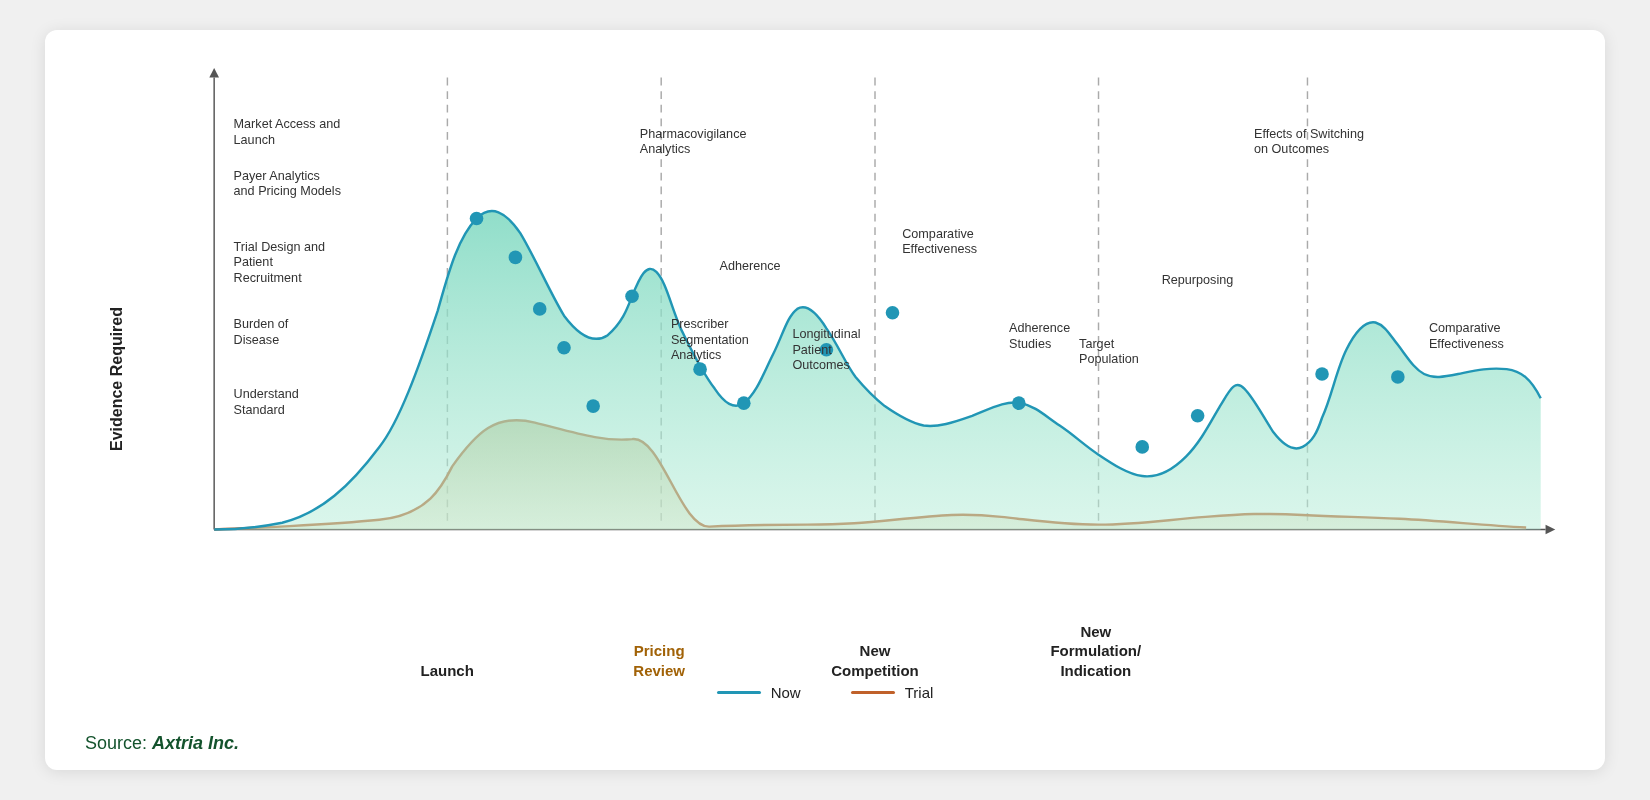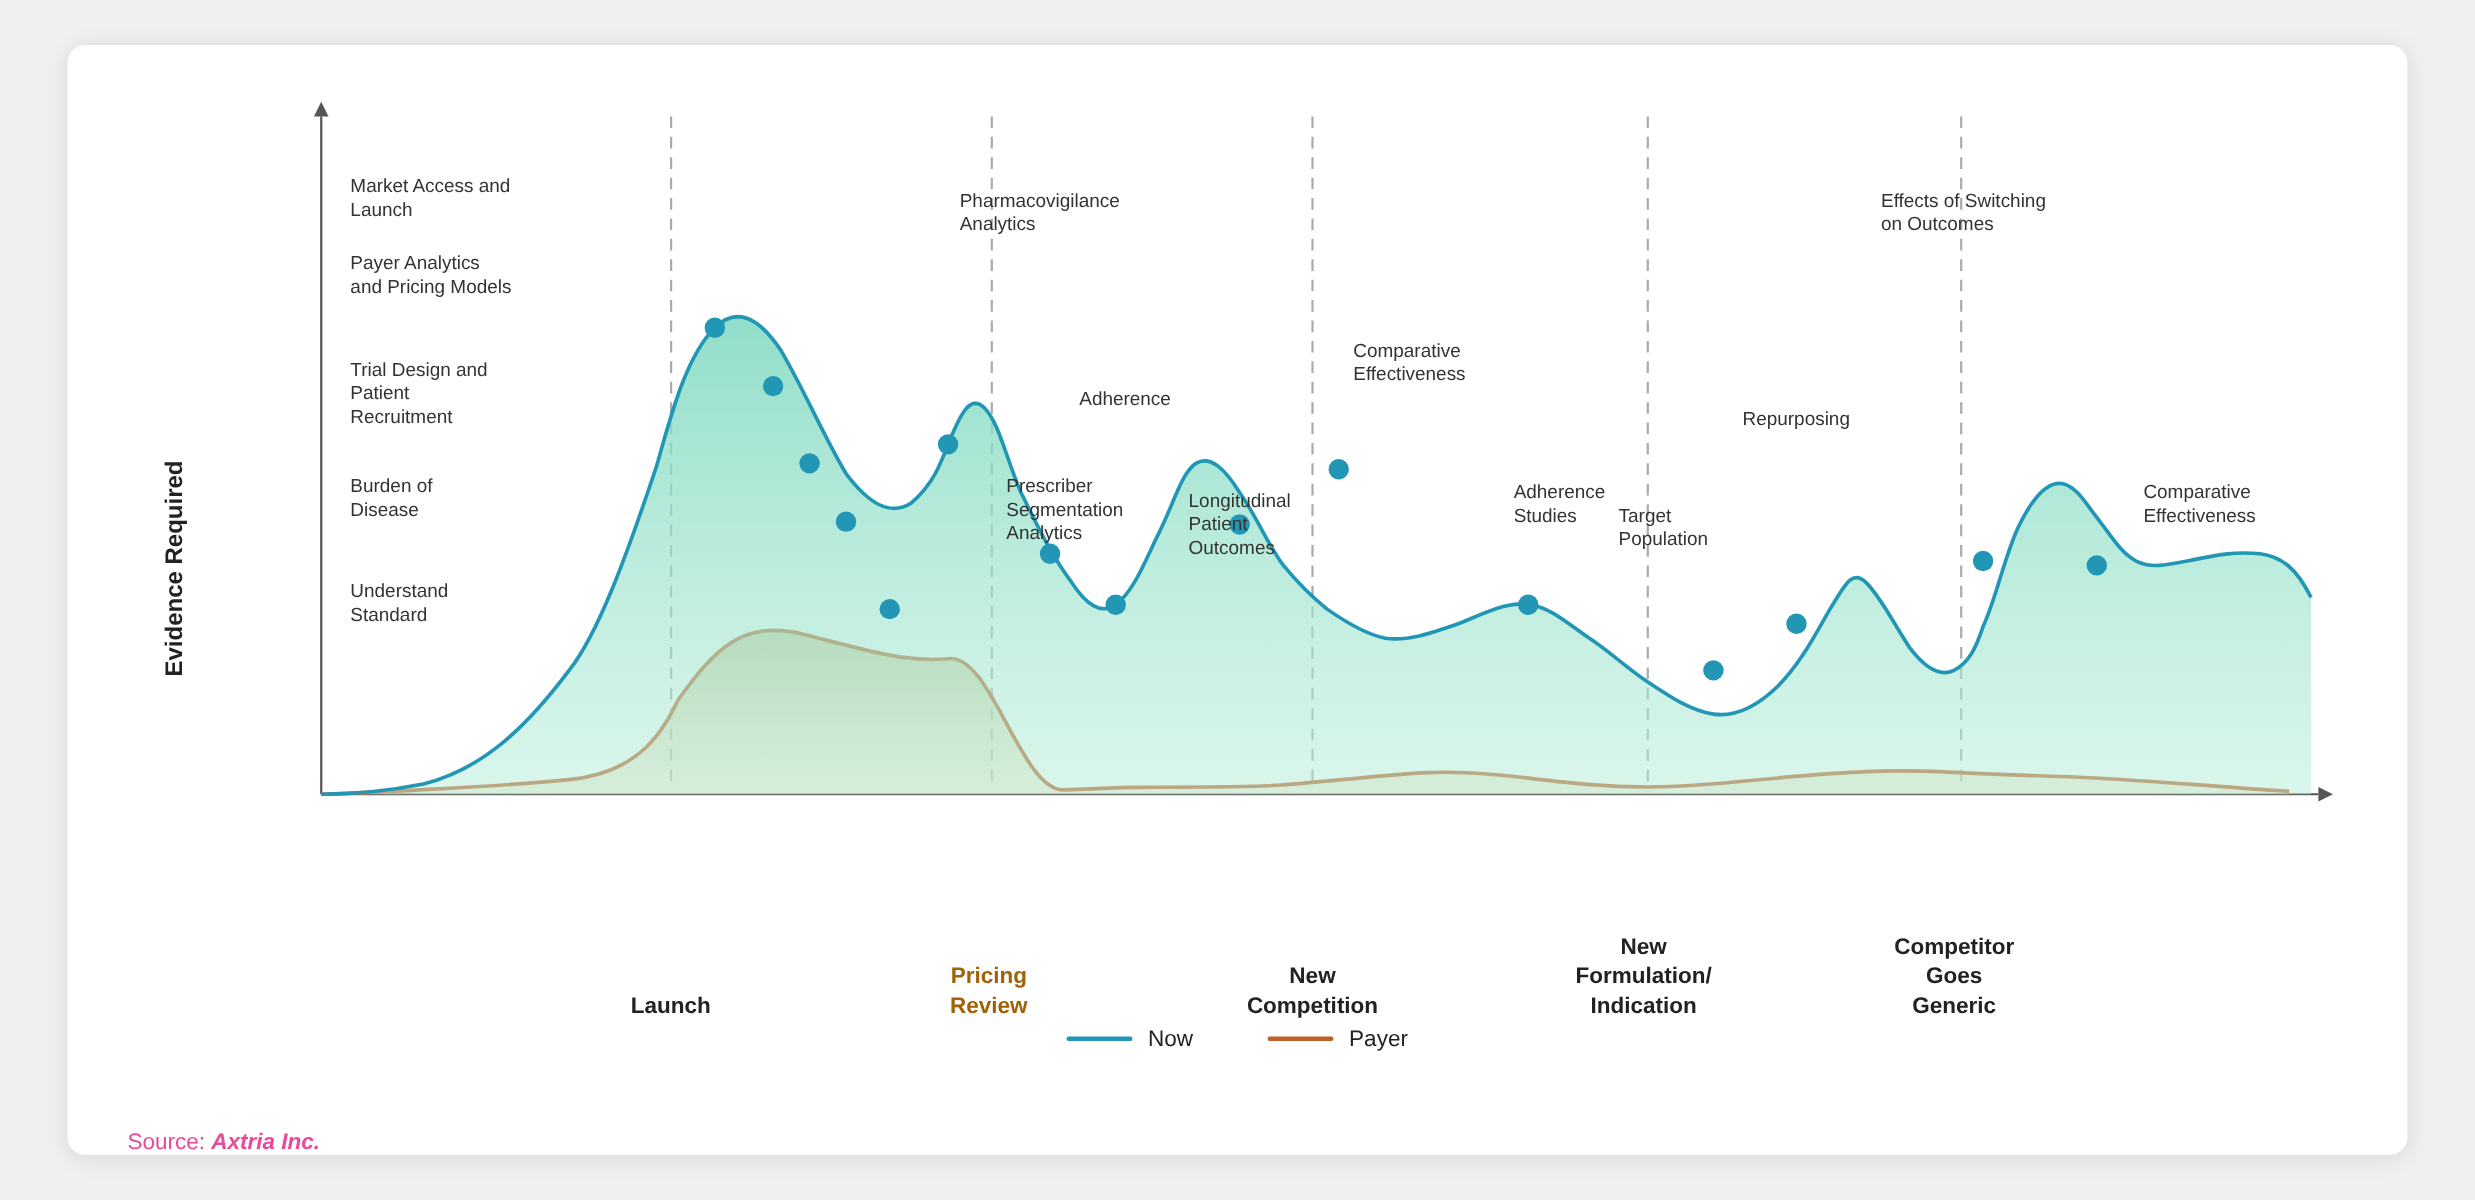--- a/index.html
+++ b/index.html
@@ -54,24 +54,24 @@
     }
     .legend-line {
       width: 44px;
       height: 3px;
       border-radius: 2px;
     }
     .legend-line-now { background: #2196b5; }
     .legend-line-past { background: #c0612a; }
     .source-text {
       position: absolute;
-      bottom: 0;
+      bottom: 16px;
       left: 40px;
-      font-size: 15px;
-      color: #ec4899;
+      font-size: 18px;
+      color: #14532d;
     }
     .source-text em {
       font-style: italic;
       font-weight: 600;
     }
     .annotation-label {
       font-size: 13px;
       fill: #333;
       font-family: Arial, sans-serif;
     }
@@ -313,34 +313,31 @@
       </div>
 
       <div style="position:absolute; left:calc(50% - 55px); bottom:0; width:110px; text-align:center; font-size:15px; font-weight:700; color:#222; line-height:1.3;">
         New<br>Competition
       </div>
 
       <div style="position:absolute; left:calc(66% - 65px); bottom:0; width:130px; text-align:center; font-size:15px; font-weight:700; color:#222; line-height:1.3;">
         New<br>Formulation/<br>Indication
       </div>
 
-      <div style="position:absolute; left:calc(81% - 65px); bottom:0; width:130px; text-align:center; font-size:15px; font-weight:700; color:#222; line-height:1.3;">
-        Competitor<br>Goes<br>Generic
-      </div>
     </div>
 
   </div>
 
   <div class="legend-area" style="margin-top:4px;">
     <div class="legend-item">
       <div class="legend-line legend-line-now"></div>
       <span>Now</span>
     </div>
     <div class="legend-item">
       <div class="legend-line legend-line-past"></div>
-      <span>Payer</span>
+      <span>Trial</span>
     </div>
   </div>
 
   <div class="source-text">
     <span>Source: </span><em>Axtria Inc.</em>
   </div>
 </div>
 
 </body></html>

